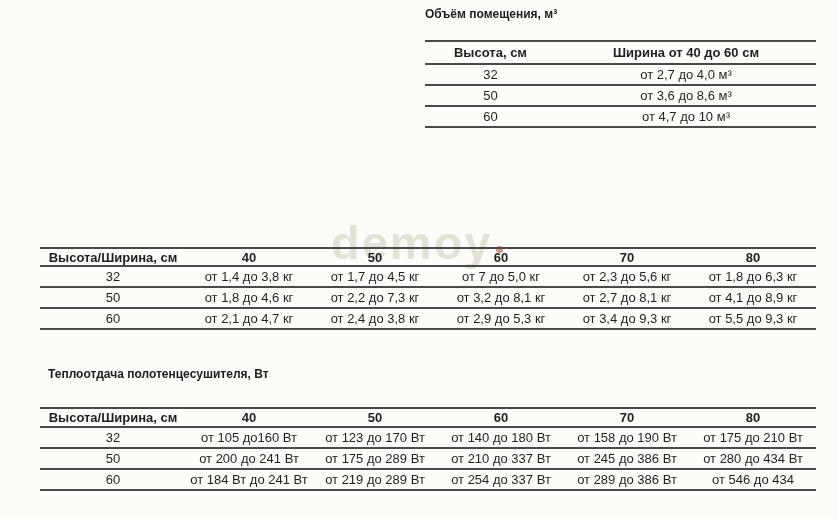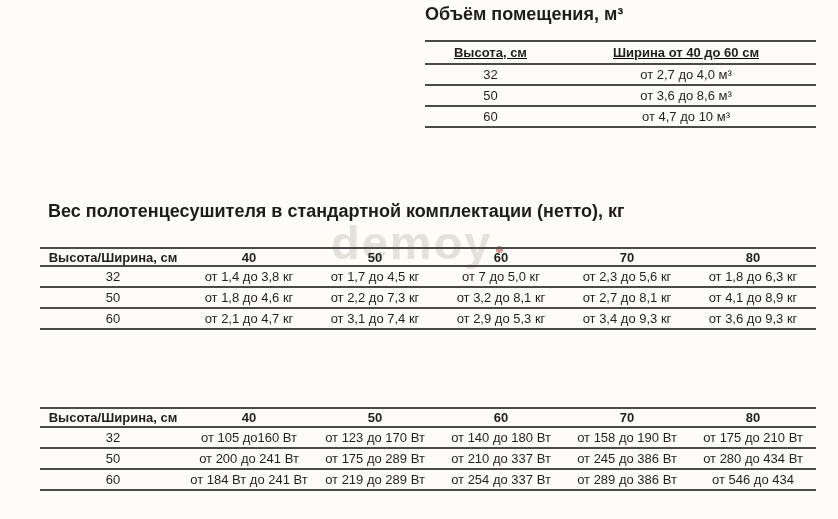--- a/index.html
+++ b/index.html
@@ -35,21 +35,21 @@
     border-radius: 50%;
     background: rgba(183, 60, 47, 0.55);
     margin-left: 3px;
     vertical-align: 6px;
   }
 
   .title {
     position: absolute;
     z-index: 2;
     margin: 0;
-    font-size: 18px;
+    font-size: 12px;
     font-weight: bold;
     color: #1c1c1c;
     line-height: 16px;
     white-space: nowrap;
   }
   .t1 { left: 425px; top: 6px; }
   .t2 { left: 48px;  top: 203px; }
   .t3 { left: 48px;  top: 366px; }
 
   table.tbl {
@@ -66,21 +66,21 @@
     vertical-align: middle;
     font-size: 13px;
     color: #1f1f1f;
     white-space: nowrap;
     overflow: hidden;
   }
   .tbl thead th { font-weight: bold; }
   .tbl tr { border-bottom: 2px solid #4a4a4a; }
 
   .tbl1 { left: 425px; top: 40px; width: 391px; }
-  .tbl1 thead tr { height: 23px; text-decoration: underline; }
+  .tbl1 thead tr { height: 23px; }
   .tbl1 tbody tr { height: 21px; }
 
   .tbl2 { left: 40px; top: 247px; width: 776px; }
   .tbl2 thead tr { height: 18px; }
   .tbl2 tbody tr { height: 21px; }
 
   .tbl3 { left: 40px; top: 407px; width: 776px; }
   .tbl3 thead tr { height: 19px; }
   .tbl3 tbody tr { height: 21px; }
 </style>
@@ -114,21 +114,20 @@
         <td>50</td>
         <td>от 3,6 до 8,6 м³</td>
       </tr>
       <tr>
         <td>60</td>
         <td>от 4,7 до 10 м³</td>
       </tr>
     </tbody>
   </table>
 
-  <h2 class="title t2">Вес полотенцесушителя в стандартной комплектации (нетто), кг</h2>
   <table class="tbl tbl2">
     <colgroup>
       <col style="width:146px">
         <col style="width:126px">
         <col style="width:126px">
       <col style="width:126px">
         <col style="width:126px">
         <col style="width:126px">
     </colgroup>
     <thead>
@@ -154,28 +153,29 @@
         <td>50</td>
         <td>от 1,8 до 4,6 кг</td>
         <td>от 2,2 до 7,3 кг</td>
         <td>от 3,2 до 8,1 кг</td>
         <td>от 2,7 до 8,1 кг</td>
         <td>от 4,1 до 8,9 кг</td>
       </tr>
       <tr>
         <td>60</td>
         <td>от 2,1 до 4,7 кг</td>
-        <td>от 3,1 до 7,4 кг</td>
+        <td>от 2,4 до 3,8 кг</td>
         <td>от 2,9 до 5,3 кг</td>
         <td>от 3,4 до 9,3 кг</td>
-        <td>от 3,6 до 9,3 кг</td>
+        <td>от 5,5 до 9,3 кг</td>
       </tr>
     </tbody>
   </table>
 
+  <h2 class="title t3">Теплоотдача полотенцесушителя, Вт</h2>
   <table class="tbl tbl3">
     <colgroup>
       <col style="width:146px">
         <col style="width:126px">
         <col style="width:126px">
       <col style="width:126px">
         <col style="width:126px">
         <col style="width:126px">
     </colgroup>
     <thead>

